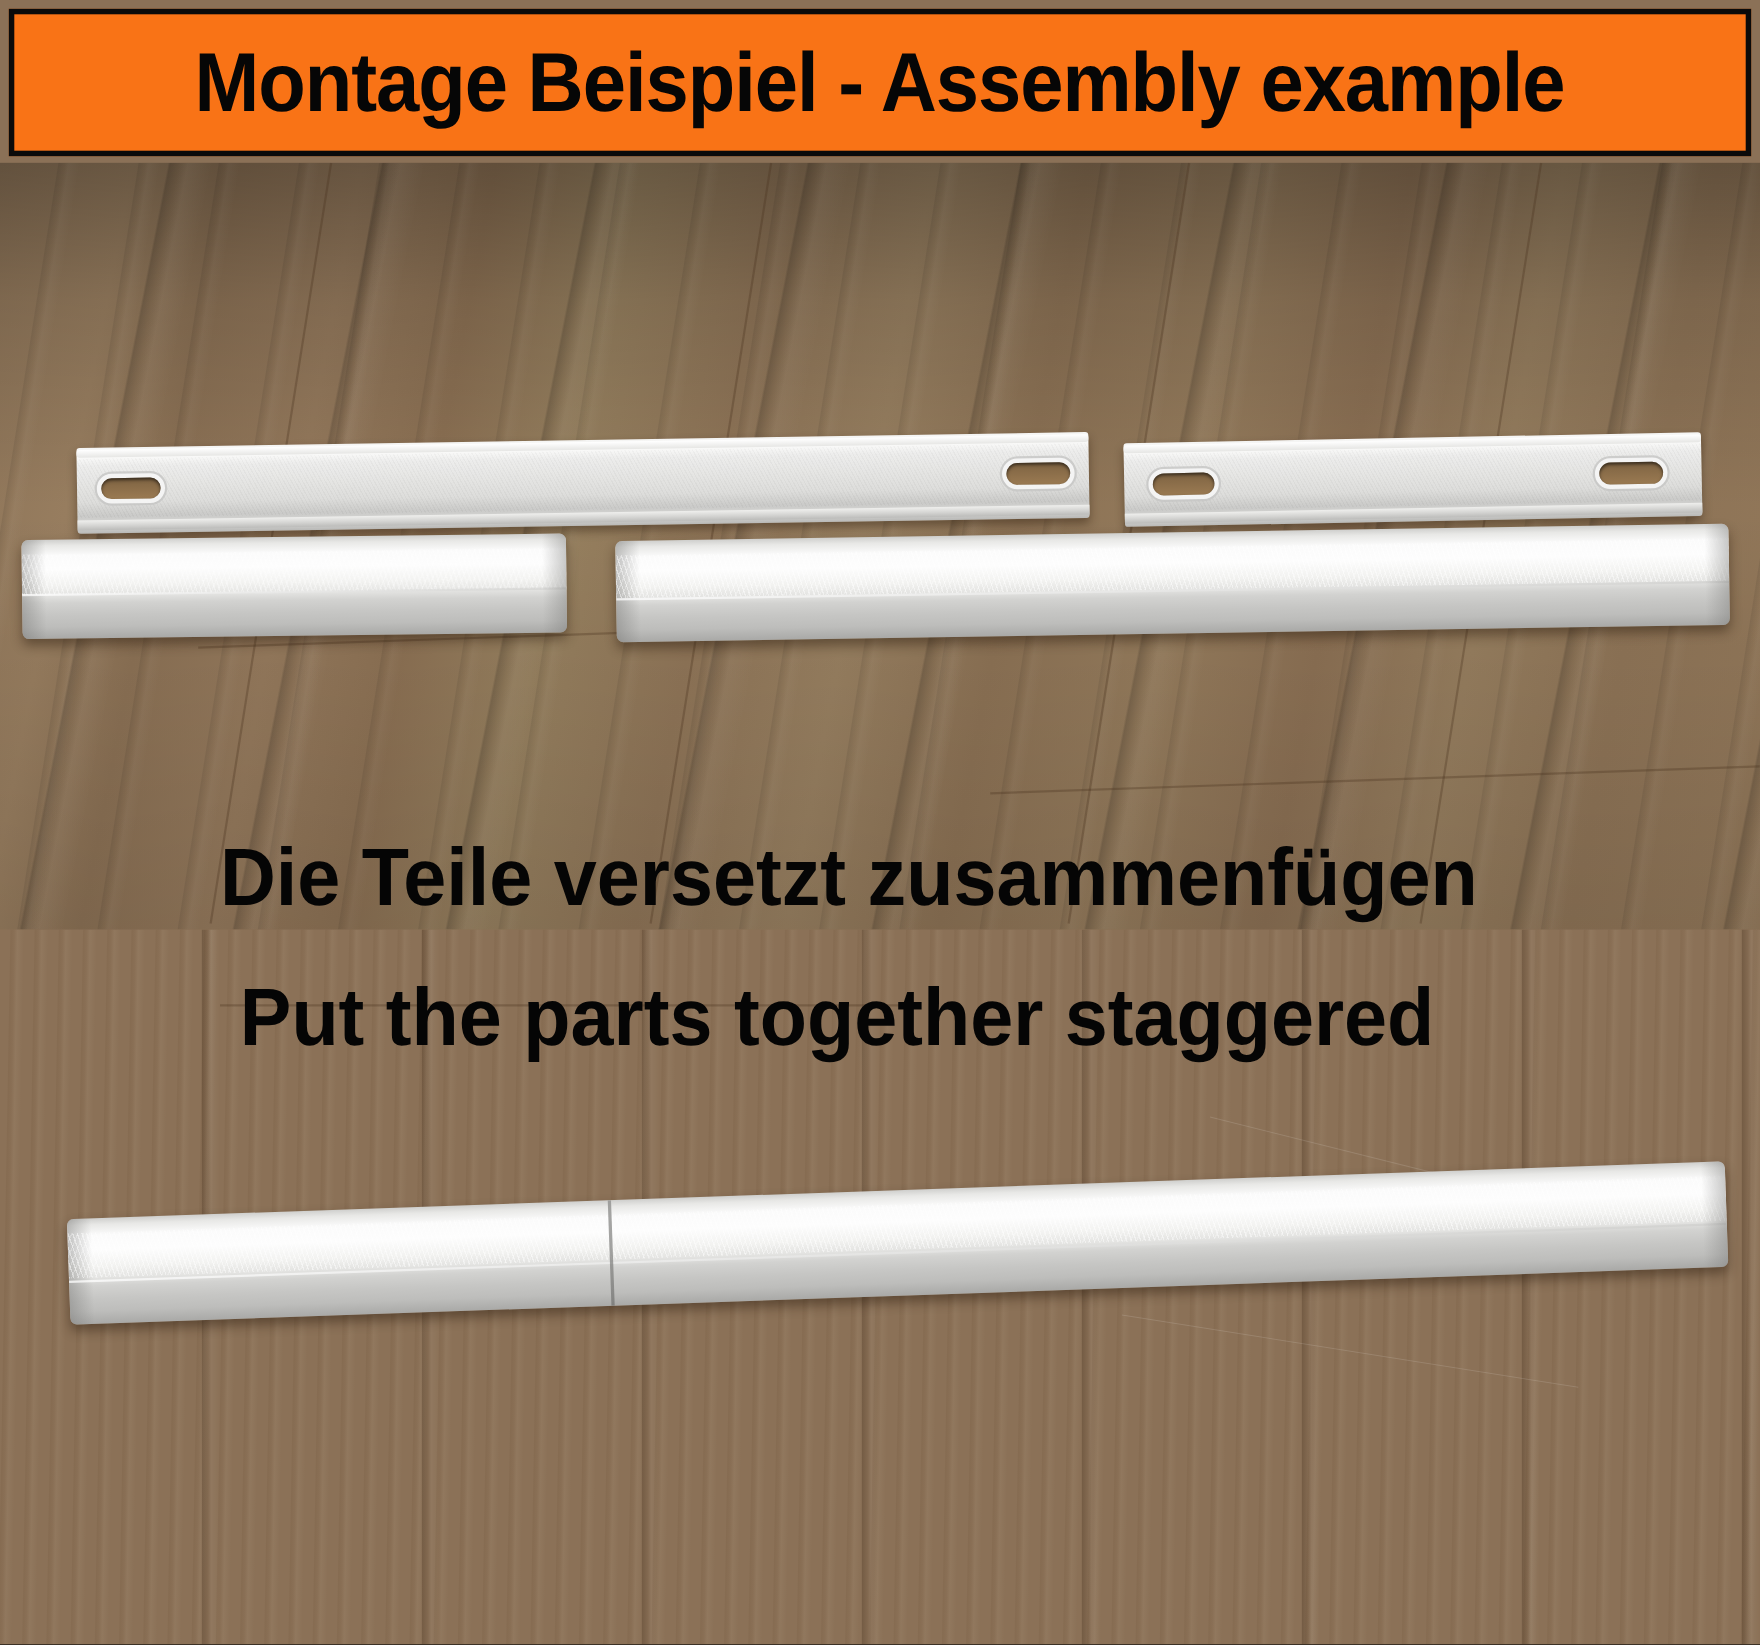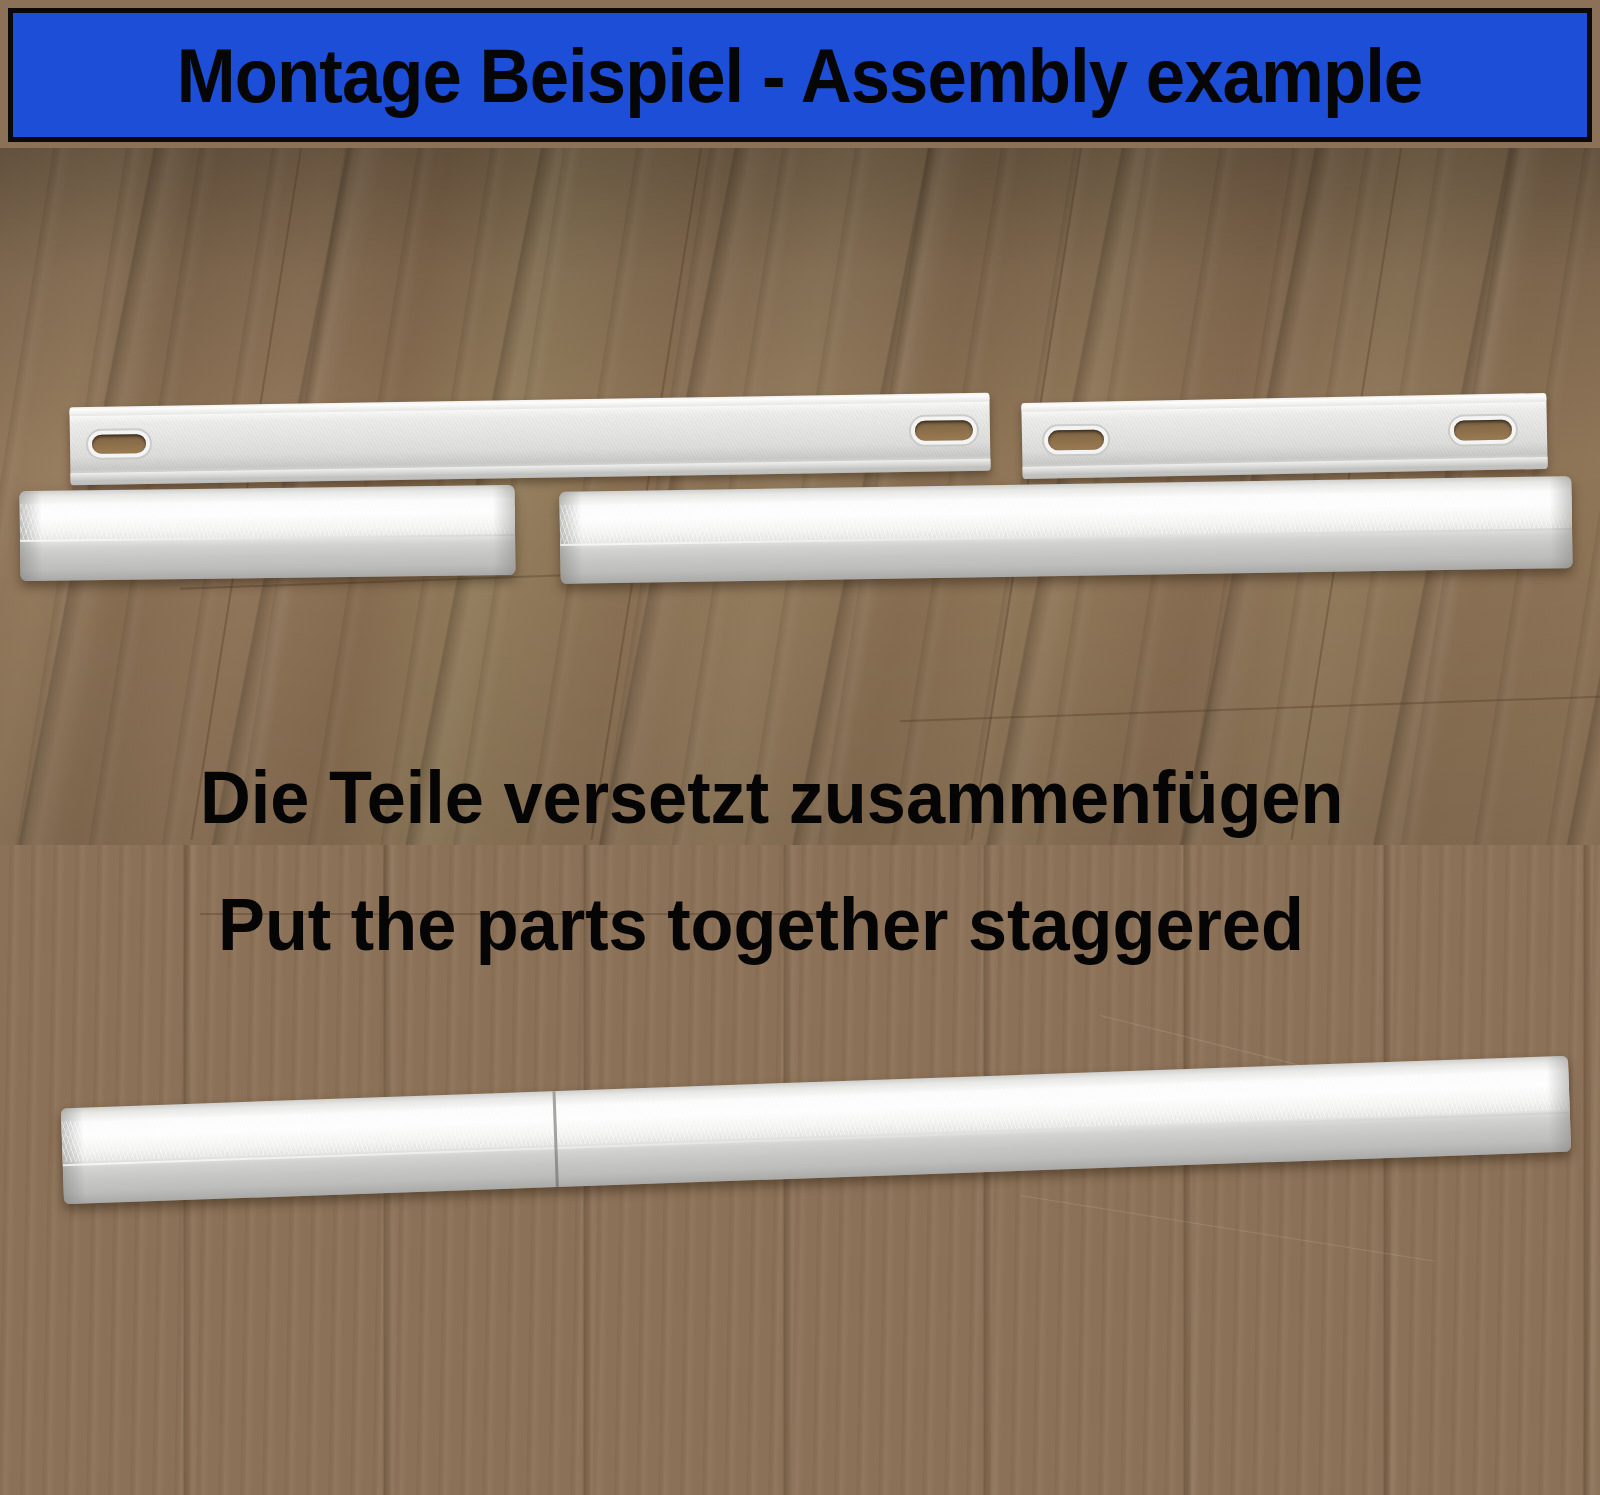--- a/index.html
+++ b/index.html
@@ -69,21 +69,21 @@
     position:absolute;background:rgba(70,48,26,.30);
   }
   .scratch{
     position:absolute;background:rgba(255,255,255,.13);height:1px;
     transform-origin:left center;
   }
 
   
   .title-banner{
     position:absolute;left:8px;top:8px;width:1584px;height:134px;
-    background:#1d4ed8;border:5px solid #0a0a0a;
+    background:#f97316;border:5px solid #0a0a0a;
     box-sizing:border-box;
     display:flex;align-items:center;justify-content:center;
   }
   .title-banner .title-text{
     font-family:"Liberation Sans Narrow","Liberation Sans",sans-serif;
     font-weight:bold;
     font-size:76px;
     letter-spacing:-1px;
     color:#060606;
     white-space:nowrap;

